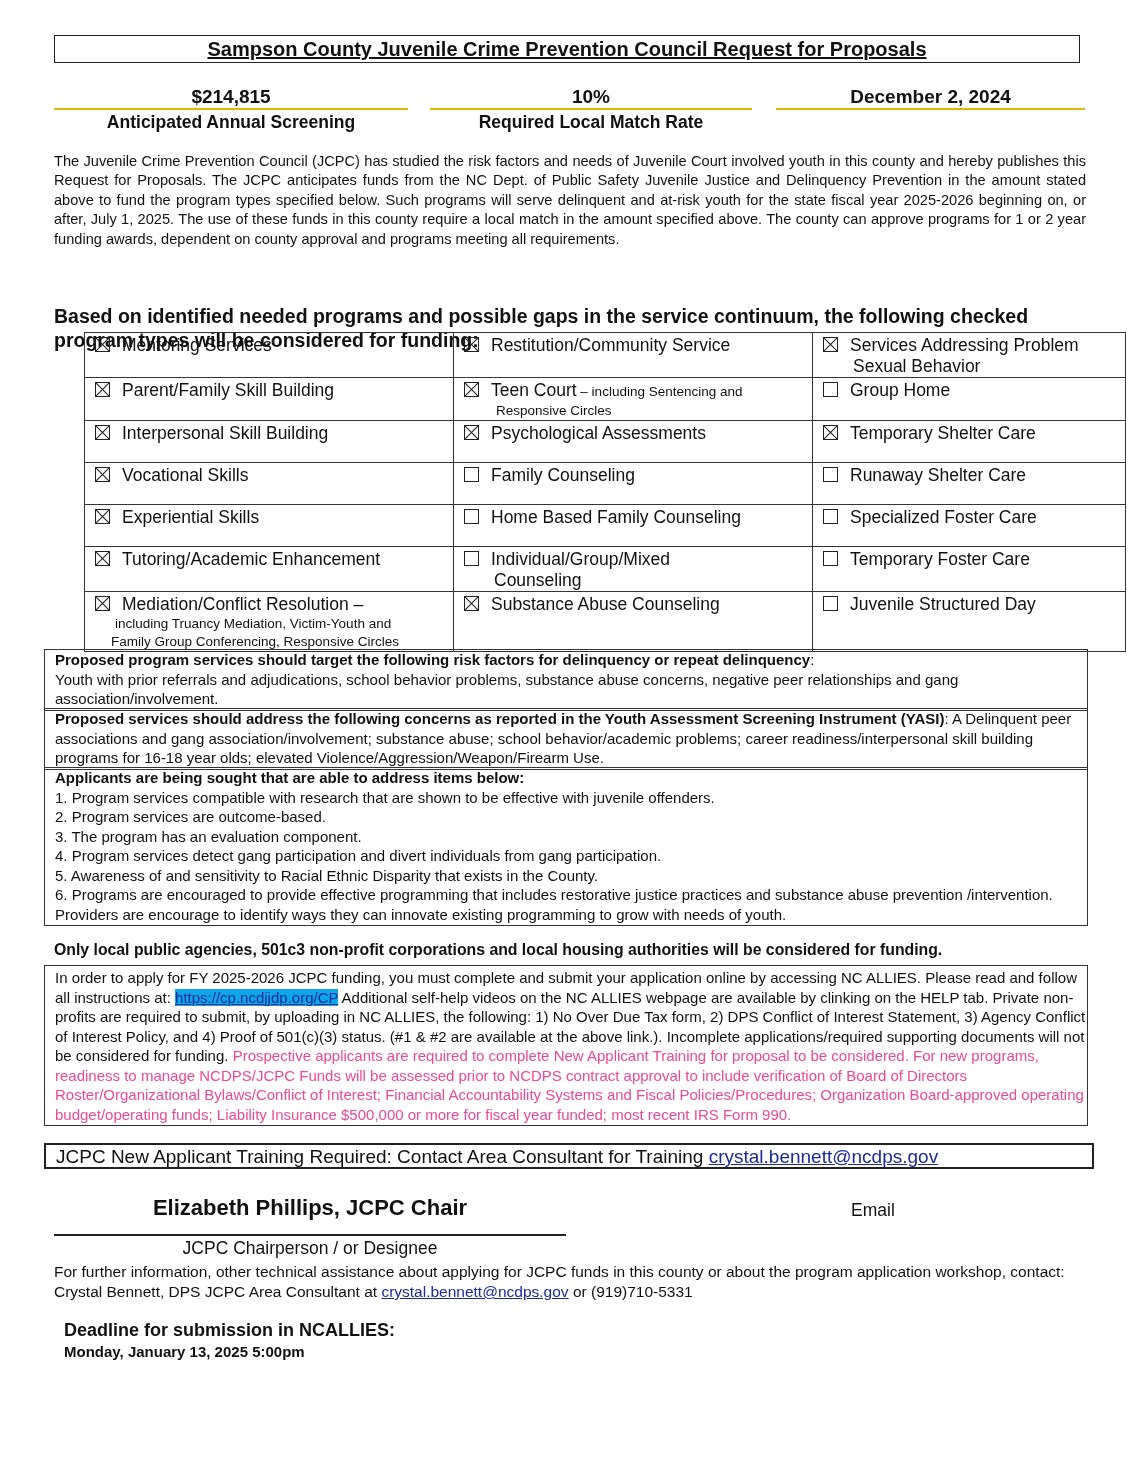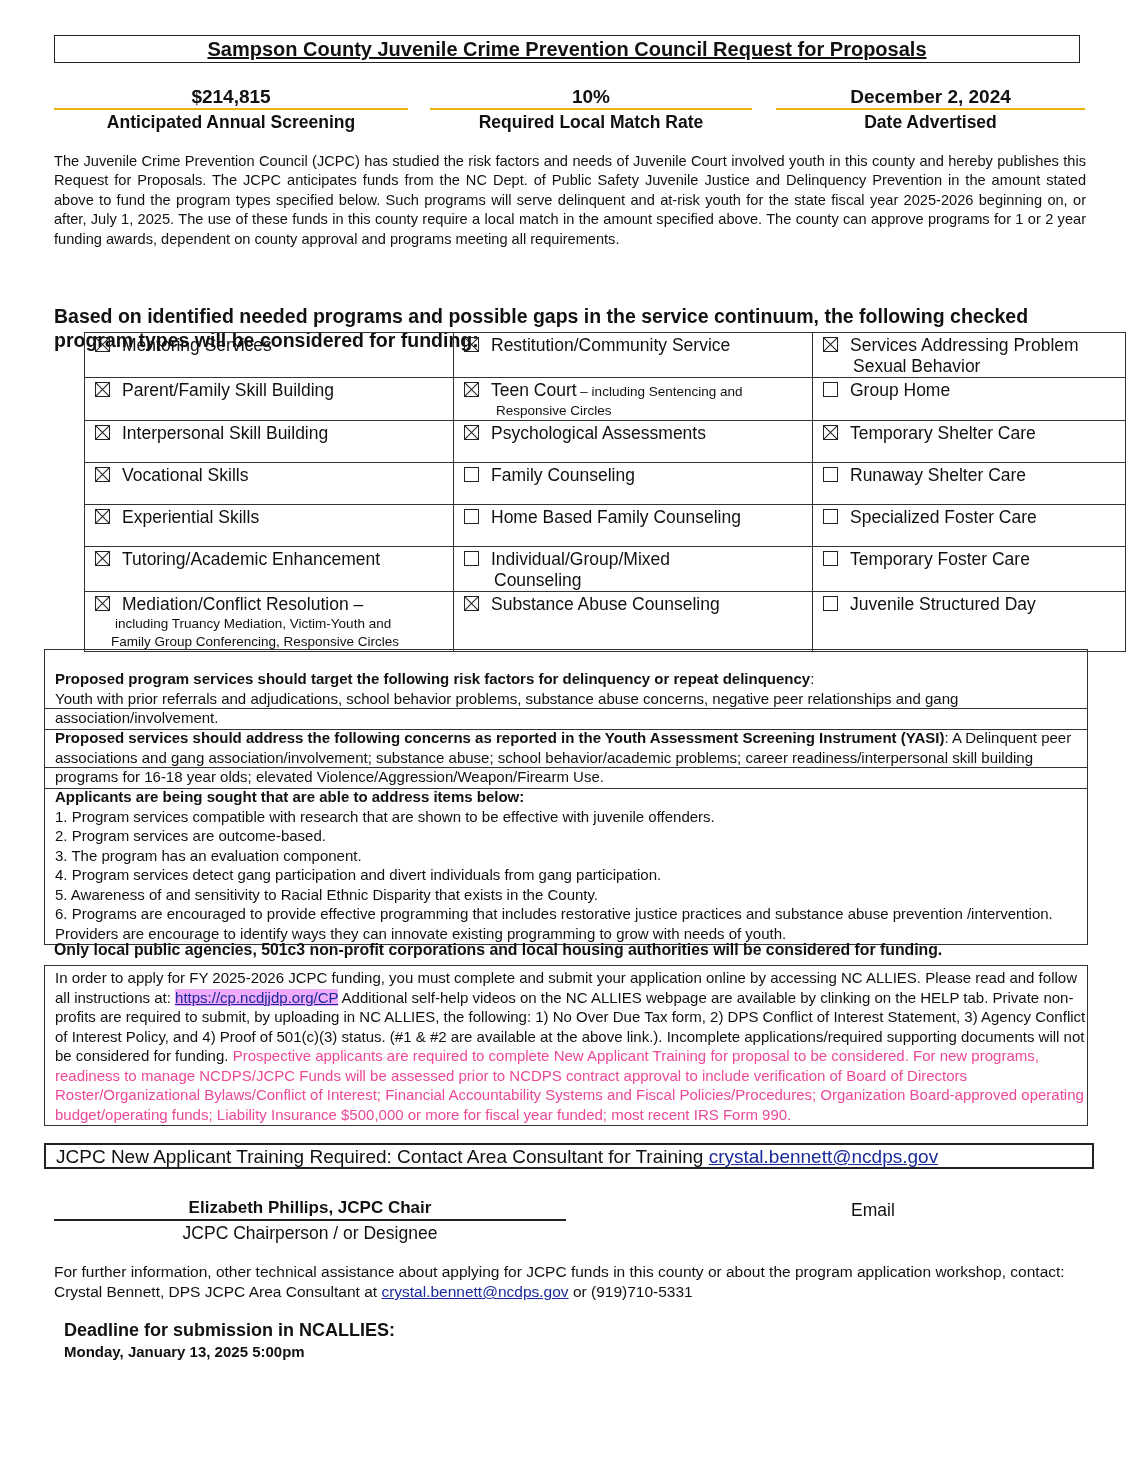--- a/index.html
+++ b/index.html
@@ -11,30 +11,30 @@
   .stat .lbl { font-weight: bold; font-size: 17.5px; line-height: 24px; }
   .intro { left: 54px; top: 152px; width: 1032px; font-size: 14.6px; line-height: 19.4px; text-align: justify; }
   .heading { left: 54px; top: 284px; width: 1040px; font-weight: bold; font-size: 19.5px; line-height: 24px; margin-top: 20px; }
   table.prog { position: absolute; left: 44px; top: 332px; width: 1042px; border-collapse: collapse; margin-left: 40px; }
   table.prog td { border: 1.5px solid #333; vertical-align: top; font-size: 17.5px; line-height: 21px; padding: 2px 6px 0 10px; height: 39px; }
   table.prog td.c1 { width: 352px; } table.prog td.c2 { width: 342px; }
   .cb { display: inline-block; width: 15px; height: 15px; border: 1.3px solid #222; vertical-align: -1px; margin-right: 12px; position: relative; box-sizing: border-box; }
   .cb svg { position: absolute; left: 0; top: 0; }
   .sub { font-size: 13.5px; }
   .cont { display: block; padding-left: 30px; }
-  .infobox { position: absolute; left: 44px; width: 1032px; border: 1.5px solid #333; padding: 19px 0 1px 10px; font-size: 15px; line-height: 19.5px; }
+  .infobox { position: absolute; left: 44px; width: 1032px; border: 1.5px solid #333; padding: 0 0 1px 10px; font-size: 15px; line-height: 19.5px; }
   .infobox b { font-weight: bold; }
   .only { left: 54px; top: 941px; font-weight: bold; font-size: 15.8px; }
   .apply { position: absolute; left: 44px; top: 965px; width: 1032px; border: 1.5px solid #333; padding: 2px 0 1px 10px; font-size: 15px; line-height: 19.5px; }
   .red { color: #ec4899; }
-  .hl { background: #f0abfc; color: #1a2a9a; text-decoration: underline; }
+  .hl { background: #0ea5e9; color: #1a2a9a; text-decoration: underline; }
   a.lnk, .lnk { color: #1a2a9a; text-decoration: underline; }
   .training { position: absolute; left: 44px; top: 1143px; width: 1036px; height: 22px; border: 2px solid #222; padding-left: 10px; font-size: 19px; line-height: 23px; }
   .sig { top: 1198px; text-align: center; }
-  .sig .val { font-weight: bold; font-size: 17px; line-height: 20px; border-bottom: 2px solid #222; padding-bottom: 1px; }
+  .sig .val { font-weight: bold; font-size: 22px; line-height: 20px; border-bottom: 2px solid #222; padding-bottom: 16px; }
   .sig .lbl { font-size: 17.5px; line-height: 24px; }
   .further { left: 54px; top: 1262px; width: 1040px; font-size: 15.5px; line-height: 20px; }
   .deadline { left: 64px; top: 1318px; font-weight: bold; }
   .deadline .h { font-size: 18px; line-height: 24px; }
   .deadline .d { font-size: 15px; line-height: 20px; }
 </style>
 </head>
 <body>
 
 <div class="abs title-box">Sampson County Juvenile Crime Prevention Council Request for Proposals</div>
@@ -42,21 +42,20 @@
 <div class="abs stat" style="left:54px;width:354px;">
   <div class="val">$214,815</div>
   <div class="lbl">Anticipated Annual Screening</div>
 </div>
 <div class="abs stat" style="left:430px;width:322px;">
   <div class="val">10%</div>
   <div class="lbl">Required Local Match Rate</div>
 </div>
 <div class="abs stat" style="left:776px;width:309px;">
   <div class="val">December 2, 2024</div>
-  <div class="lbl">Date Advertised</div>
 </div>
 
 <div class="abs intro">The Juvenile Crime Prevention Council (JCPC) has studied the risk factors and needs of Juvenile Court involved youth in this county and hereby publishes this Request for Proposals.  The JCPC anticipates funds from the NC Dept. of Public Safety Juvenile Justice and Delinquency Prevention in the amount stated above to fund the program types specified below.  Such programs will serve delinquent and at-risk youth for the state fiscal year 2025-2026 beginning on, or after, July 1, 2025.  The use of these funds in this county require a local match in the amount specified above. The county can approve programs for 1 or 2 year funding awards, dependent on county approval and programs meeting all requirements.</div>
 
 <div class="abs heading">Based on identified needed programs and possible gaps in the service continuum, the following checked program types will be considered for funding:</div>
 
 <table class="prog">
   <tbody id="prog-body">
       <tr>
         <td class="c1"><span class="cb"><svg width="13" height="13" viewBox="0 0 13 13">

